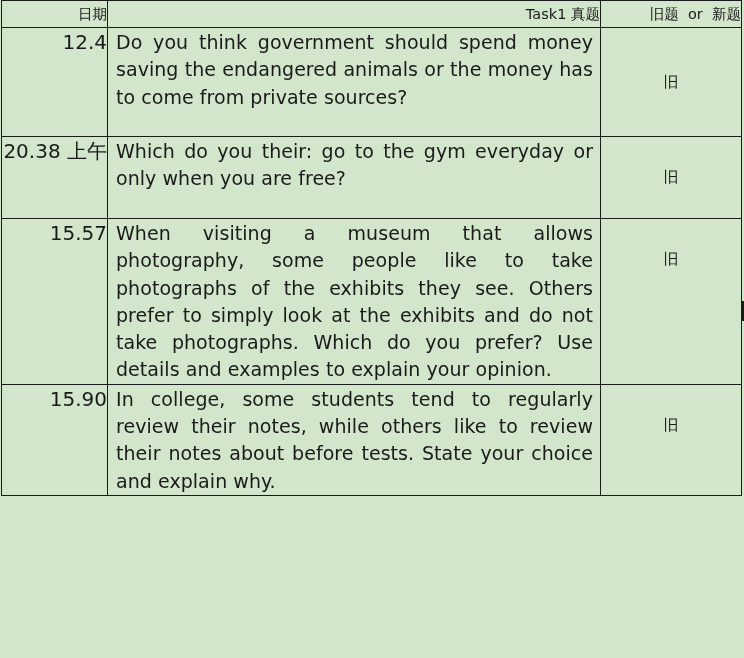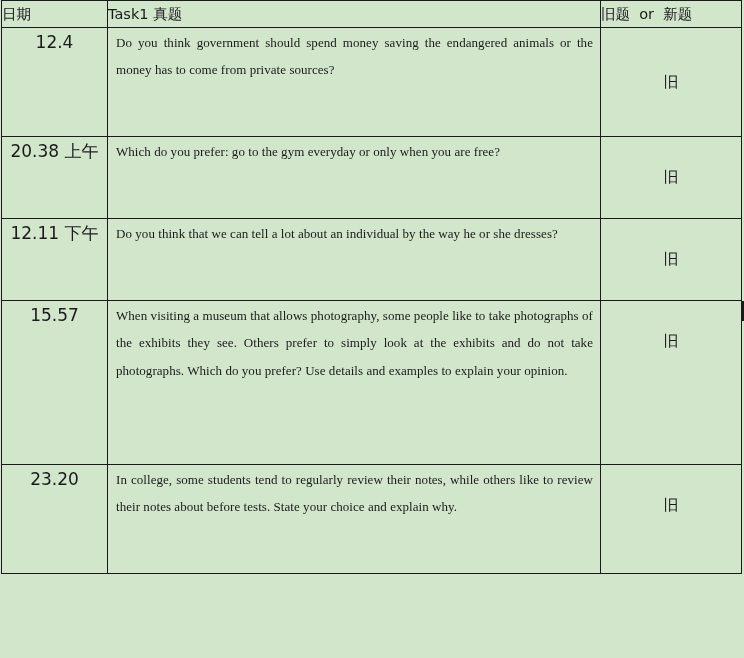--- a/index.html
+++ b/index.html
@@ -29,38 +29,37 @@
     }
     td, th {
       border: 1px solid #1a1a1a;
       padding: 0;
       vertical-align: top;
       font-weight: normal;
     }
     th {
       height: 26px;
       font-size: 14.5px;
-      text-align: left;
+      text-align: right;
       vertical-align: middle;
       line-height: 26px;
     }
     td.date {
-      text-align: center;
-      font-size: 17px;
+      text-align: right;
+      font-size: 20px;
       padding-top: 5px;
       line-height: 18px;
     }
     td.question {
-      font-size: 13px;
+      font-size: 19px;
       line-height: 27.3px;
       padding: 1px 7px 0 8px;
       text-align: justify;
       text-align-last: left;
       letter-spacing: 0.05px;
-      font-family: Liberation Serif, serif;
     }
     td.status {
       text-align: center;
       vertical-align: middle;
       font-size: 15px;
     }
     td.status.top {
       vertical-align: top;
       padding-top: 31px;
     }
@@ -91,34 +90,29 @@
       </tr>
     </thead>
     <tbody>
       <tr style="height:109px">
         <td class="date">12.4</td>
         <td class="question">Do you think government should spend money saving the endangered animals or the money has to come from private sources?</td>
         <td class="status">旧</td>
       </tr>
       <tr style="height:82px">
         <td class="date">20.38 上午</td>
-        <td class="question">Which do you prefer: go to the gym everyday or only when you are free?</td>
-        <td class="status">旧</td>
-      </tr>
-      <tr style="height:82px">
-        <td class="date">12.11 下午</td>
-        <td class="question">Do you think that we can tell a lot about an individual by the way he or she dresses?</td>
+        <td class="question">Which do you their: go to the gym everyday or only when you are free?</td>
         <td class="status">旧</td>
       </tr>
       <tr style="height:164px">
         <td class="date">15.57</td>
         <td class="question">When visiting a museum that allows photography, some people like to take photographs of the exhibits they see. Others prefer to simply look at the exhibits and do not take photographs. Which do you prefer? Use details and examples to explain your opinion.</td>
         <td class="status top">旧</td>
       </tr>
       <tr style="height:109px">
-        <td class="date">23.20</td>
+        <td class="date">15.90</td>
         <td class="question">In college, some students tend to regularly review their notes, while others like to review their notes about before tests. State your choice and explain why.</td>
         <td class="status top">旧</td>
       </tr>
     </tbody>
   </table>
   <div class="scroll-marker"></div>
 </div>
 
 </body></html>

